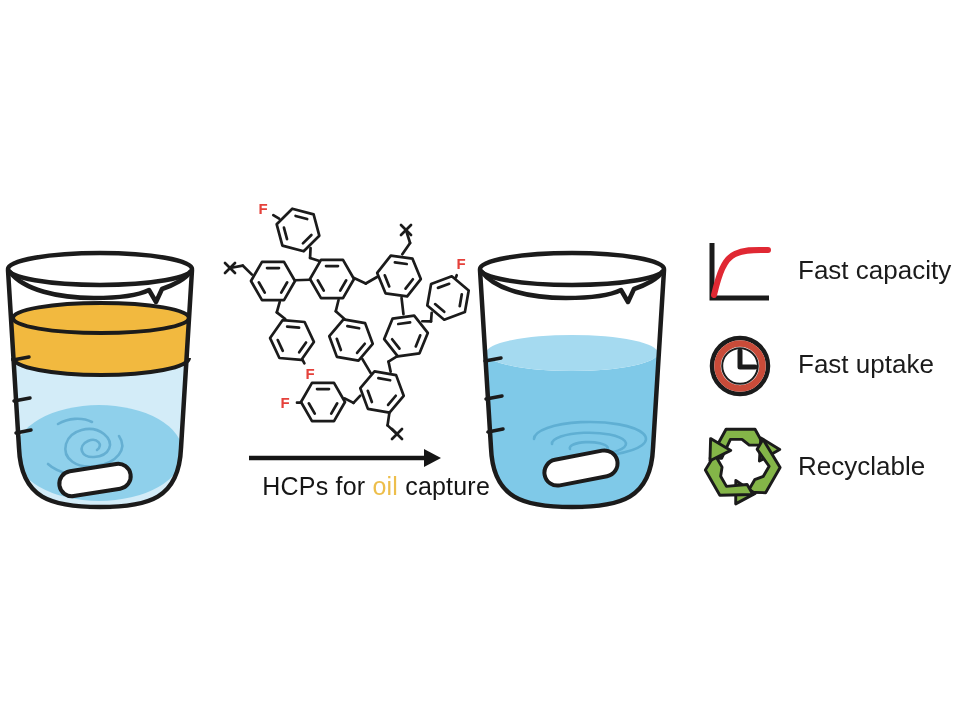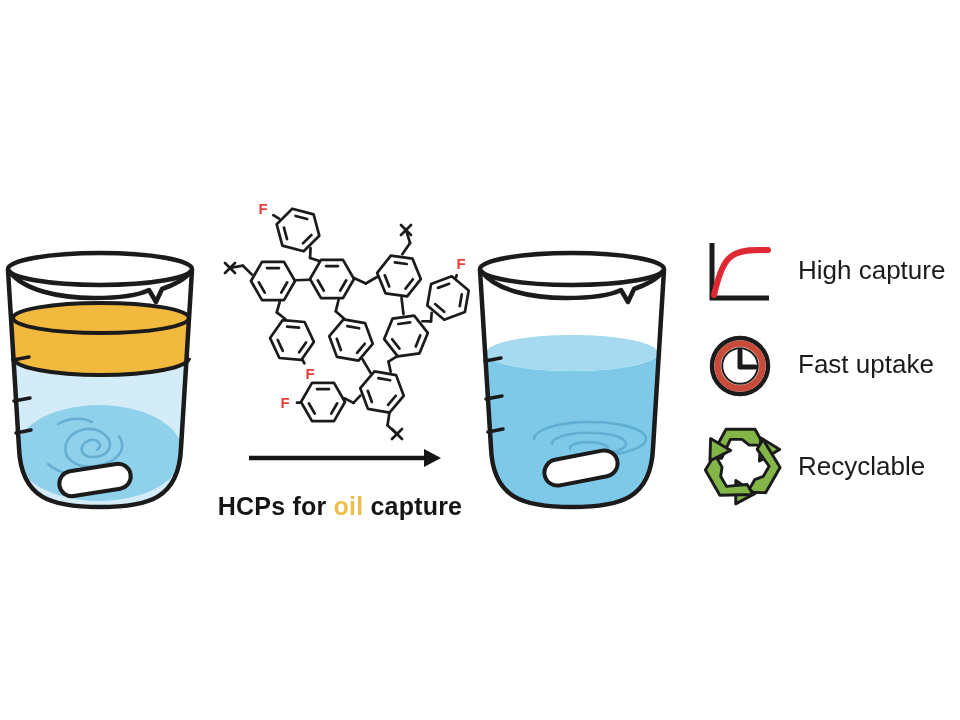--- a/index.html
+++ b/index.html
@@ -1,20 +1,20 @@
 <!DOCTYPE html>
 <html><head>
 <meta charset="utf-8">
 <style>
   html,body{margin:0;padding:0;background:#fff;}
   #stage{position:relative;width:960px;height:720px;background:#fff;overflow:hidden;
          font-family:"Liberation Sans",sans-serif;}
   #art{position:absolute;left:0;top:0;}
-  .caption{position:absolute;left:190px;top:472px;width:300px;text-align:center;
-           font-size:25px;font-weight:bold;color:#151515;letter-spacing:.2px;margin-top:20px;}
+  .caption{position:absolute;left:190px;top:472px;width:300px;text-align:right;
+           font-size:25px;font-weight:normal;color:#151515;letter-spacing:.2px;}
   .caption .hl{color:#EDBE4B;}
   .feature-label{position:absolute;left:798px;font-size:26px;color:#1b1b1b;white-space:nowrap;}
   #feat-label-0{top:255px;}
   #feat-label-1{top:349px;}
   #feat-label-2{top:451px;}
 </style>
 </head>
 <body>
 
 <div id="stage">
@@ -195,16 +195,16 @@
           <polygon points="13,-18 26,-10 12,-2"></polygon>
         </g>
       </g>
     </g>
   </svg>
 
   <div class="caption">
     <span>HCPs for </span><span class="hl">oil</span><span> capture</span>
   </div>
 
-  <div id="feat-label-0" class="feature-label">High capture</div>
+  <div id="feat-label-0" class="feature-label">Fast capacity</div>
   <div id="feat-label-2" class="feature-label">Recyclable</div>
   <div id="feat-label-1" class="feature-label">Fast uptake</div>
 </div>
 
 </body></html>

